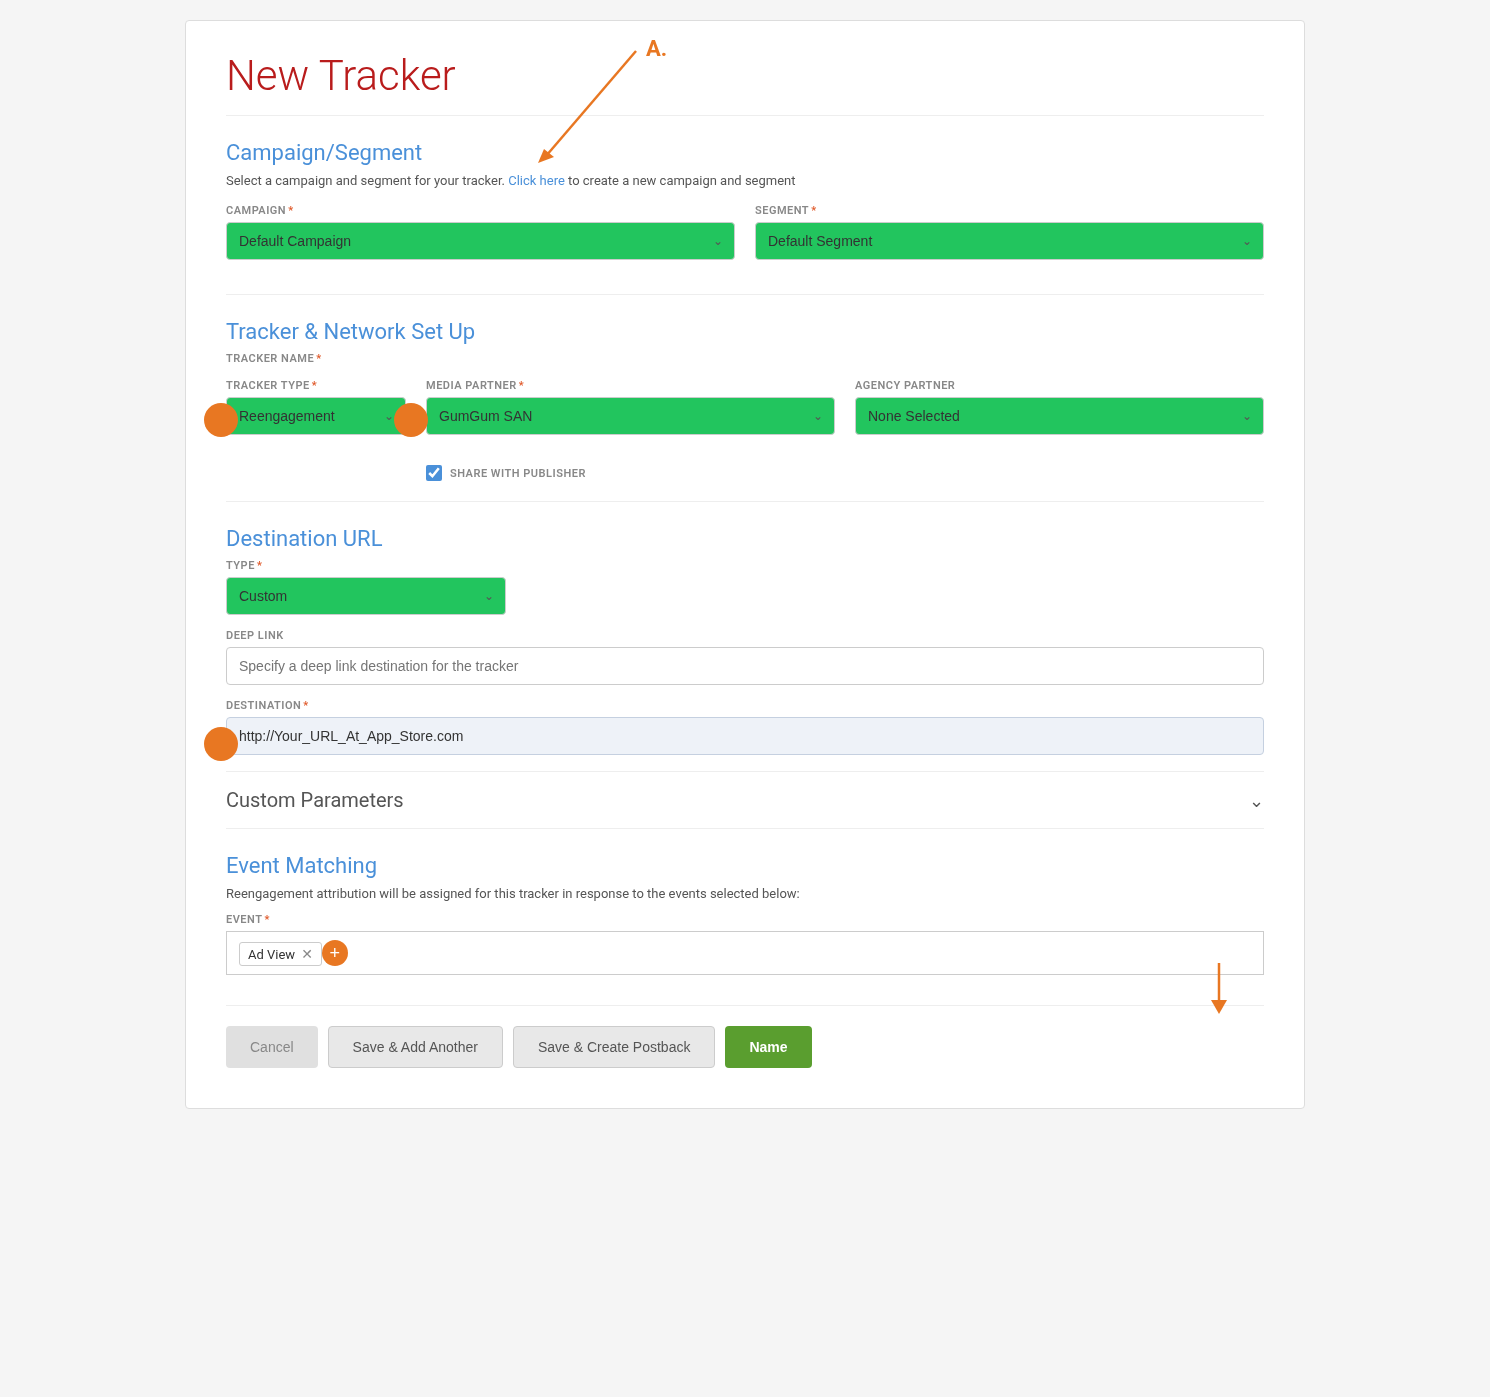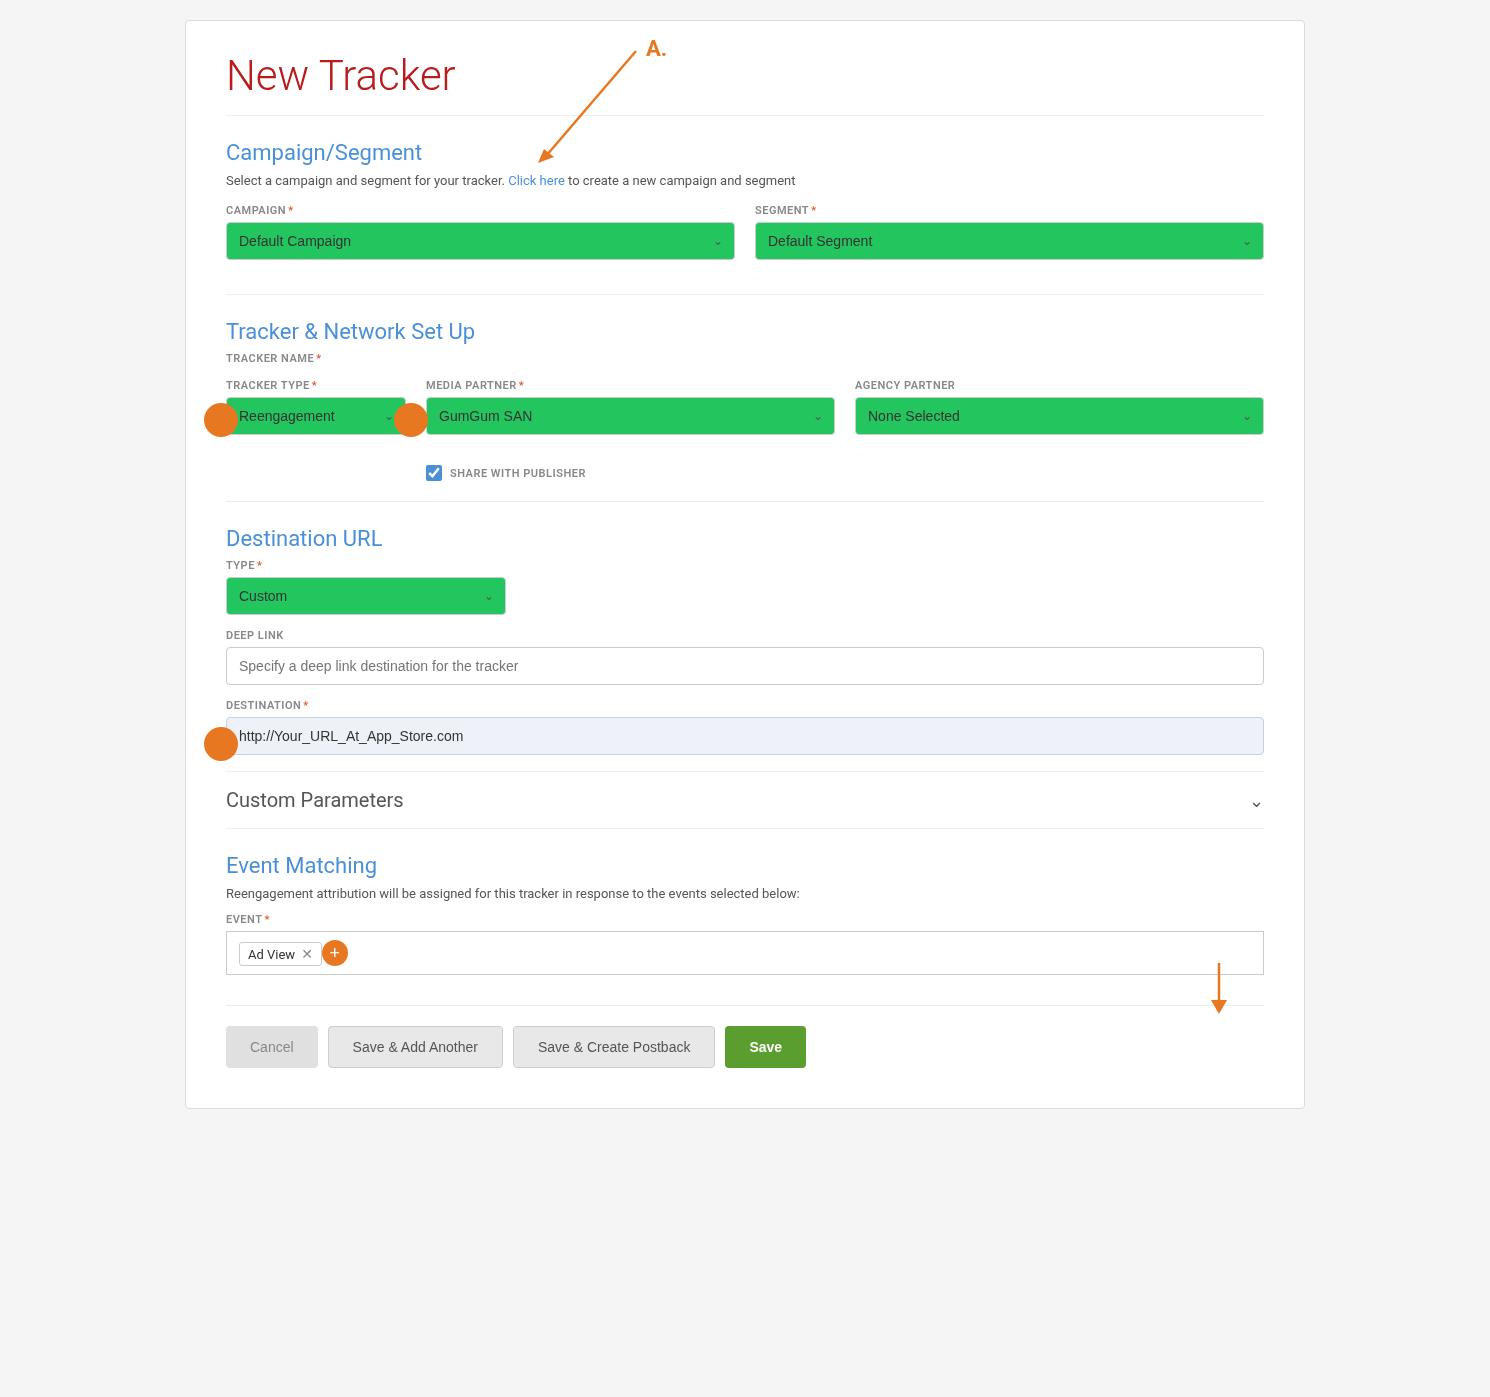--- a/index.html
+++ b/index.html
@@ -405,16 +405,16 @@
   <div class="footer-buttons">
 
     <svg style="position:absolute; right:60px; bottom:90px; width:50px; height:60px; pointer-events:none; z-index:10;">
       <line x1="25" y1="5" x2="25" y2="45" stroke="#e87722" stroke-width="2.5"></line>
       <polygon points="17,42 25,56 33,42" fill="#e87722"></polygon>
     </svg>
 
     <button class="btn btn-cancel">Cancel</button>
     <button class="btn btn-outline">Save &amp; Add Another</button>
     <button class="btn btn-outline">Save &amp; Create Postback</button>
-    <button class="btn btn-primary">Save</button>
+    <button class="btn btn-primary">Name</button>
   </div>
 
 </div>
 
 </body></html>

